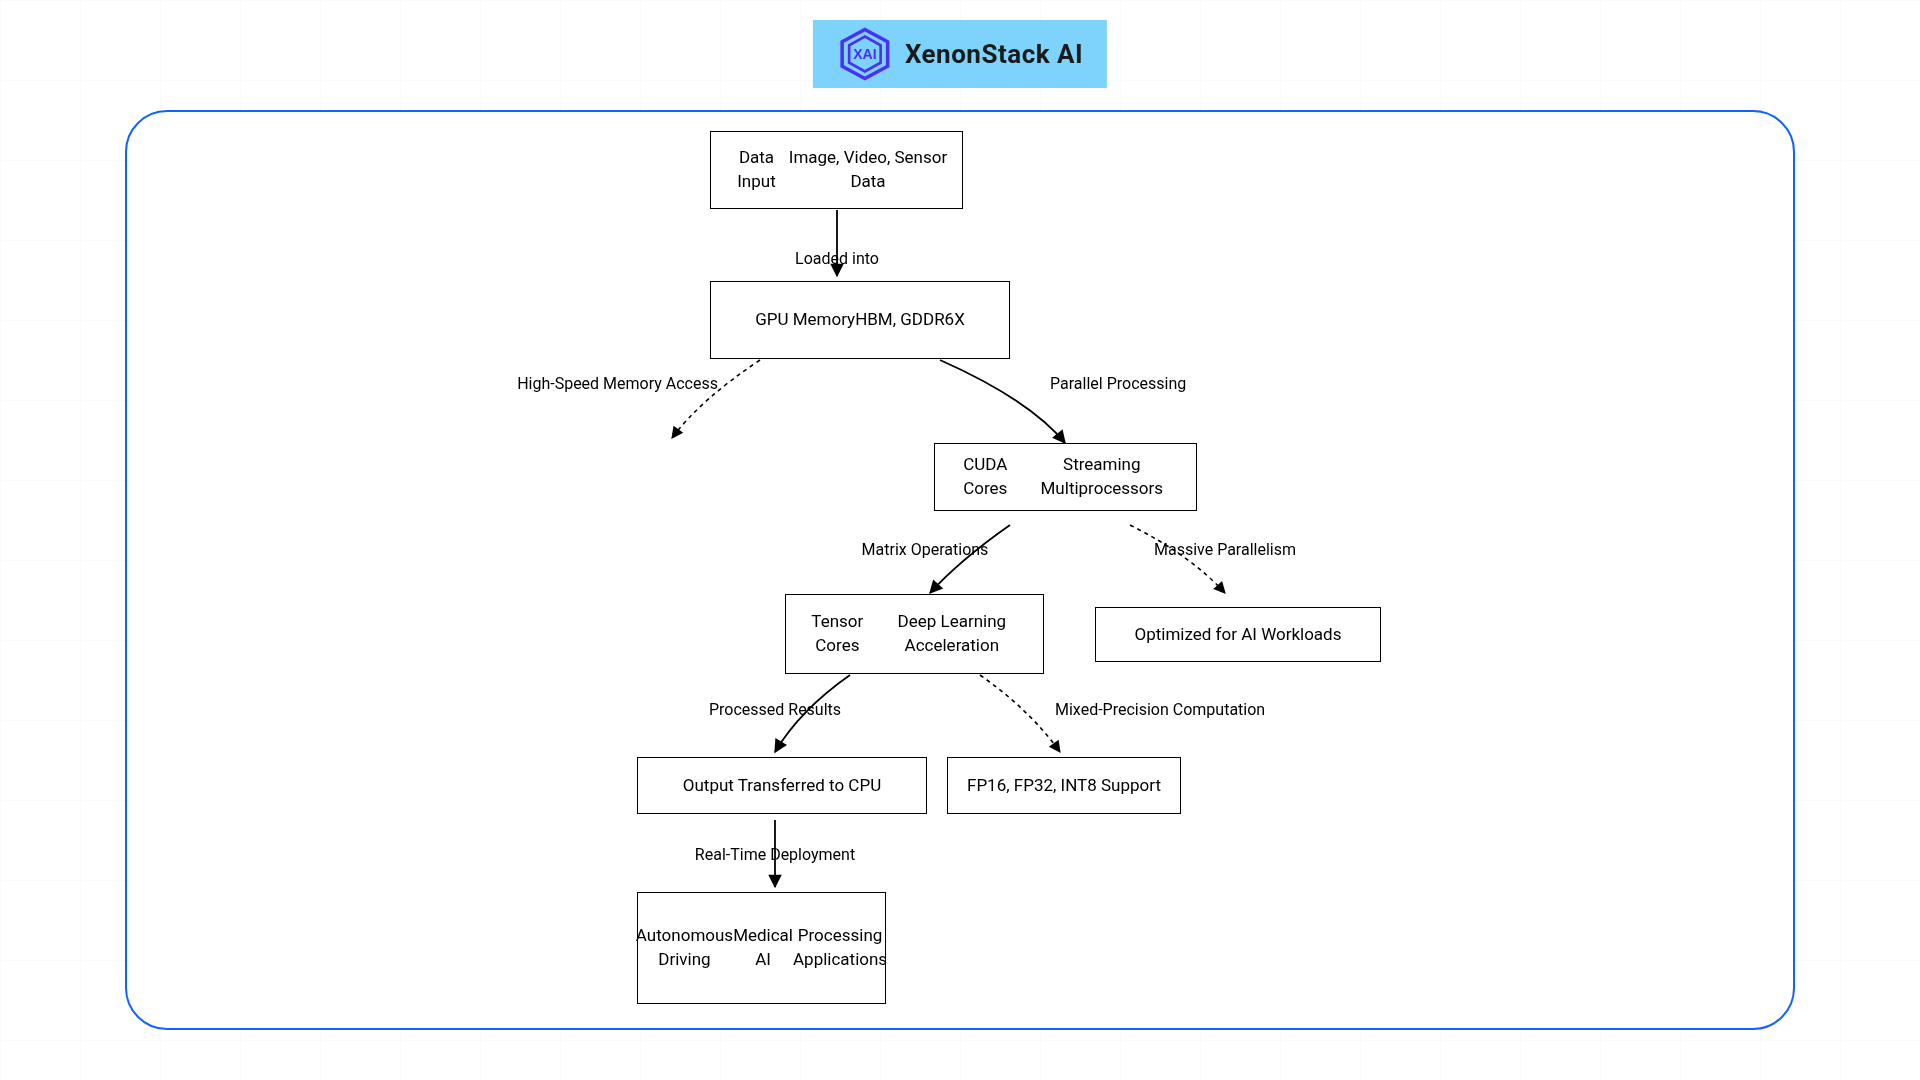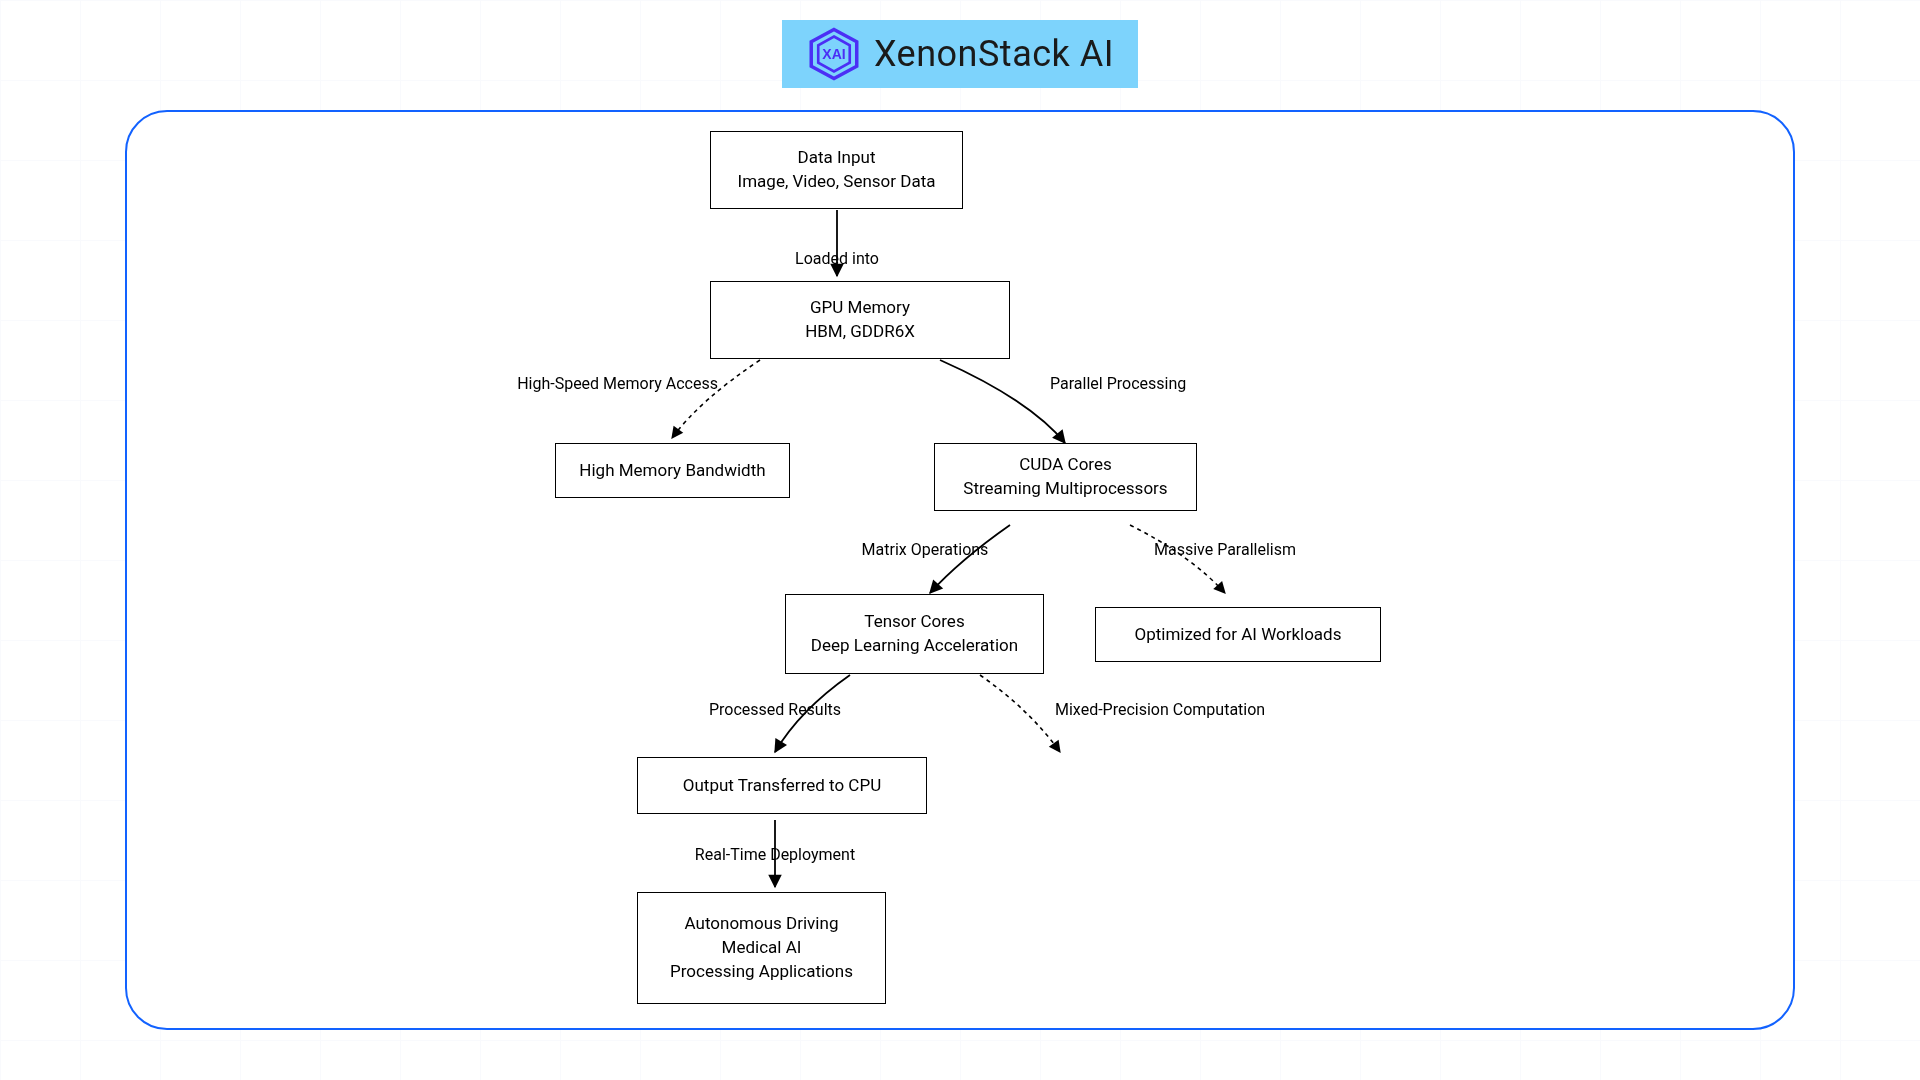--- a/index.html
+++ b/index.html
@@ -1,22 +1,22 @@
 <!DOCTYPE html>
 <html><head>
 <meta charset="utf-8">
 <style>
 html,body{margin:0;padding:0;width:1920px;height:1080px;background:#fff;font-family:-apple-system,BlinkMacSystemFont,"Segoe UI",Roboto,Arial,sans-serif;position:relative;overflow:hidden}
 .grid-bg{position:absolute;inset:0;background-image:linear-gradient(to right,#eef3fb 1px,transparent 1px),linear-gradient(to bottom,#eef3fb 1px,transparent 1px);background-size:80px 80px;opacity:.35;z-index:0}
 .logo-wrap{position:absolute;top:20px;left:50%;transform:translateX(-50%);z-index:3;display:flex;align-items:center;gap:12px;background:#7dd3fc;padding:6px 24px}
 .logo-hex{width:56px;height:56px;display:flex;align-items:center;justify-content:center}
-.logo-text{font-size:36px;font-weight:400;color:#1a1a1a;letter-spacing:.5px}
+.logo-text{font-size:26px;font-weight:700;color:#1a1a1a;letter-spacing:.5px}
 .panel{position:absolute;top:110px;left:125px;right:125px;bottom:50px;border:2px solid #1262ff;border-radius:42px;background:#fff;z-index:1}
 .dwrap{position:absolute;inset:0;z-index:2}
-.node{position:absolute;border:1.6px solid #000;background:#fff;display:flex;flex-direction:column;align-items:center;justify-content:center;text-align:center;font-size:17px;line-height:1.4;color:#000;padding:10px 14px;box-sizing:border-box}
+.node{position:absolute;border:1.6px solid #000;background:#fff;display:flex;flex-direction:row;align-items:center;justify-content:center;text-align:center;font-size:17px;line-height:1.4;color:#000;padding:10px 14px;box-sizing:border-box}
 .node .line{display:block}
 .elabel{position:absolute;font-size:16px;color:#000;white-space:nowrap;text-align:center;transform:translateX(-50%)}
 svg.edges{position:absolute;inset:0;width:100%;height:100%;pointer-events:none}
 </style>
 </head>
 <body>
 
 <div class="grid-bg"></div>
 
 <div class="logo-wrap">
@@ -64,42 +64,42 @@
   <div class="node" style="left:710px;top:131px;width:253px;height:78px">
     <span class="line">Data Input</span>
     <span class="line">Image, Video, Sensor Data</span>
   </div>
 
   <div class="node" style="left:710px;top:281px;width:300px;height:78px">
     <span class="line">GPU Memory</span>
     <span class="line">HBM, GDDR6X</span>
   </div>
 
-  <div class="node" style="left:555px;top:443px;width:235px;height:55px">
-    <span class="line">High Memory Bandwidth</span>
-  </div>
 
   <div class="node" style="left:934px;top:443px;width:263px;height:68px">
     <span class="line">CUDA Cores</span>
     <span class="line">Streaming Multiprocessors</span>
   </div>
 
   <div class="node" style="left:785px;top:594px;width:259px;height:80px">
     <span class="line">Tensor Cores</span>
     <span class="line">Deep Learning Acceleration</span>
   </div>
 
   <div class="node" style="left:1095px;top:607px;width:286px;height:55px">
     <span class="line">Optimized for AI Workloads</span>
   </div>
 
   <div class="node" style="left:637px;top:757px;width:290px;height:57px">
     <span class="line">Output Transferred to CPU</span>
   </div>
 
+  <div class="node" style="left:947px;top:757px;width:234px;height:57px">
+    <span class="line">FP16, FP32, INT8 Support</span>
+  </div>
 
   <div class="node" style="left:637px;top:892px;width:249px;height:112px">
     <span class="line">Autonomous Driving</span>
     <span class="line">Medical AI</span>
     <span class="line">Processing Applications</span>
   </div>
 
   <div class="elabel" style="left:837px;top:249px">Loaded into</div>
   <div class="elabel" style="left:718px;top:374px;transform:translateX(-100%)">High-Speed Memory Access</div>
   <div class="elabel" style="left:1050px;top:374px;transform:none">Parallel Processing</div>

